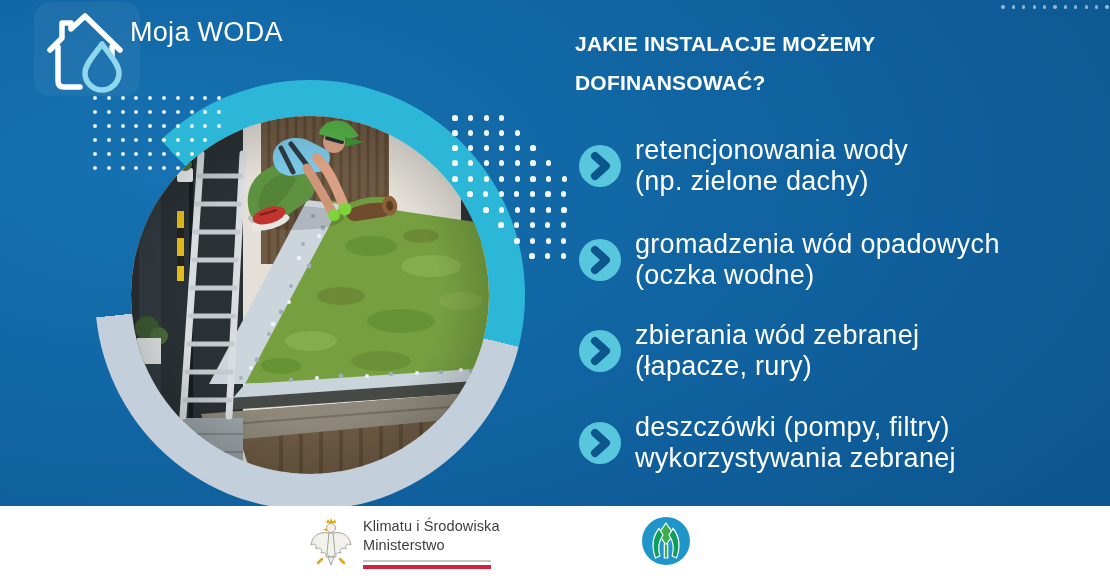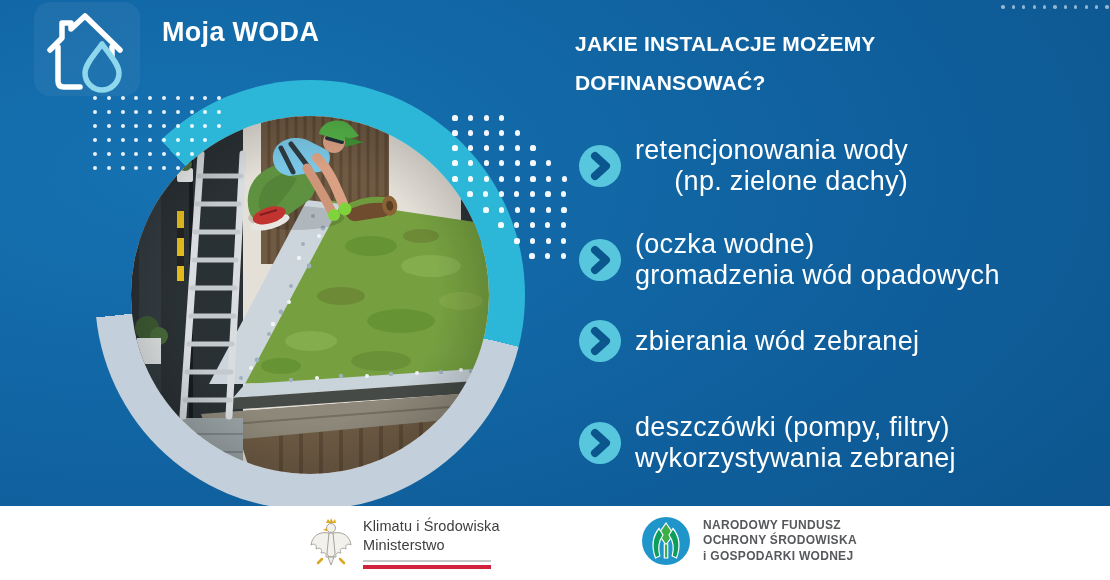--- a/index.html
+++ b/index.html
@@ -9,21 +9,21 @@
   .canvas{
     position:relative; width:1110px; height:580px; overflow:hidden;
     background: radial-gradient(140% 130% at 16% 30%, #1672b2 0%, #0f5f9c 48%, #0b4c81 100%);
   }
 
   
   .brand-tile{ position:absolute; left:34px; top:2px; width:106px; height:94px;
     background:rgba(255,255,255,.05); border-radius:16px; }
   .brand-icon{ position:absolute; left:44px; top:9px; width:82px; height:84px; z-index:4; }
   .brand-text{ position:absolute; left:130px; top:17px; z-index:4; color:#fff;
-    font-size:27px; font-weight:700; line-height:31px; letter-spacing:.3px;margin-left:32px; }
+    font-size:27px; font-weight:400; line-height:31px; letter-spacing:.3px; }
 
   
   .heading{ position:absolute; left:575px; top:24px; z-index:4; color:#fff;
     font-size:21px; font-weight:800; line-height:39px; letter-spacing:.2px; white-space:nowrap; }
   .heading span{ display:block; }
 
   
   .hero-ring{ position:absolute; left:95px; top:80px; width:430px; height:430px; border-radius:50%;
     background: conic-gradient(from 0deg,
       #2cb7d8 0deg 104deg,
@@ -35,21 +35,21 @@
     border-radius:50%; overflow:hidden; z-index:2; }
   .hero-photo svg{ display:block; }
 
   
   .dots{ position:absolute; inset:0; z-index:3; pointer-events:none; }
   .dots i{ position:absolute; display:block; background:#fff; border-radius:50%; }
 
   
   .bullets{ position:absolute; inset:0; list-style:none; z-index:4; }
   .bullets li{ position:absolute; left:579px; display:flex; align-items:center; gap:14px; }
-  .bullets li:nth-of-type(1){ top:135px;text-align:right; }
+  .bullets li:nth-of-type(1){ top:135px; }
   .bullets li:nth-of-type(2){ top:229px; }
   .bullets li:nth-of-type(3){ top:320px; }
   .bullets li:nth-of-type(4){ top:412px; }
   .bullet-icon{ width:42px; height:42px; border-radius:50%; background:#58c7de; flex:0 0 42px;
     display:flex; align-items:center; justify-content:center; }
   .bullet-text{ color:#fff; font-size:27px; line-height:31px; font-weight:400; letter-spacing:.3px; white-space:nowrap; }
   .bullet-text span{ display:block; }
 
   
   .footer{ position:absolute; left:0; top:506px; width:1110px; height:74px; background:#ffffff; z-index:5; }
@@ -349,32 +349,33 @@
         <span>(np. zielone dachy)</span>
       </div>
     </li>
     <li>
       <span class="bullet-icon">
         <svg width="42" height="42" viewBox="0 0 42 42">
             <path d="M16 11 L27 21 L16 31" fill="none" stroke="#0b578d" stroke-width="8" stroke-linecap="round" stroke-linejoin="round"></path>
           </svg>
       </span>
       <div class="bullet-text">
+        <span>gromadzenia wód opadowych</span>
         <span>(oczka wodne)</span>
-        <span>gromadzenia wód opadowych</span>
       </div>
     </li>
     <li>
       <span class="bullet-icon">
         <svg width="42" height="42" viewBox="0 0 42 42">
             <path d="M16 11 L27 21 L16 31" fill="none" stroke="#0b578d" stroke-width="8" stroke-linecap="round" stroke-linejoin="round"></path>
           </svg>
       </span>
       <div class="bullet-text">
         <span>zbierania wód zebranej</span>
+        <span>(łapacze, rury)</span>
       </div>
     </li>
     <li>
       <span class="bullet-icon">
         <svg width="42" height="42" viewBox="0 0 42 42">
             <path d="M16 11 L27 21 L16 31" fill="none" stroke="#0b578d" stroke-width="8" stroke-linecap="round" stroke-linejoin="round"></path>
           </svg>
       </span>
       <div class="bullet-text">
         <span>deszczówki (pompy, filtry)</span>
@@ -410,21 +411,16 @@
     <div class="fund">
       <svg width="48" height="48" viewBox="0 0 48 48">
         <circle cx="24" cy="24" r="24" fill="#2095c9"></circle>
         <g stroke="#ffffff" stroke-width="1.2">
           <path d="M24 6 L31.5 17 L24 28 L16.5 17 Z" fill="#3fae49"></path>
           <path d="M22.3 27 h3.4 v14 h-3.4 Z" fill="#3fae49"></path>
           <path d="M13.5 41 C9.5 30 10.5 19.5 17 11.5 L21 18 C16.8 24 15.8 31.5 17.8 39 Z" fill="#0e9e5c"></path>
           <path d="M34.5 41 C38.5 30 37.5 19.5 31 11.5 L27 18 C31.2 24 32.2 31.5 30.2 39 Z" fill="#0e9e5c"></path>
         </g>
       </svg>
-      <div class="fund-text">
-        <span>NARODOWY FUNDUSZ</span>
-        <span>OCHRONY ŚRODOWISKA</span>
-        <span>i GOSPODARKI WODNEJ</span>
-      </div>
     </div>
   </div>
 
 </div>
 
 </body></html>

